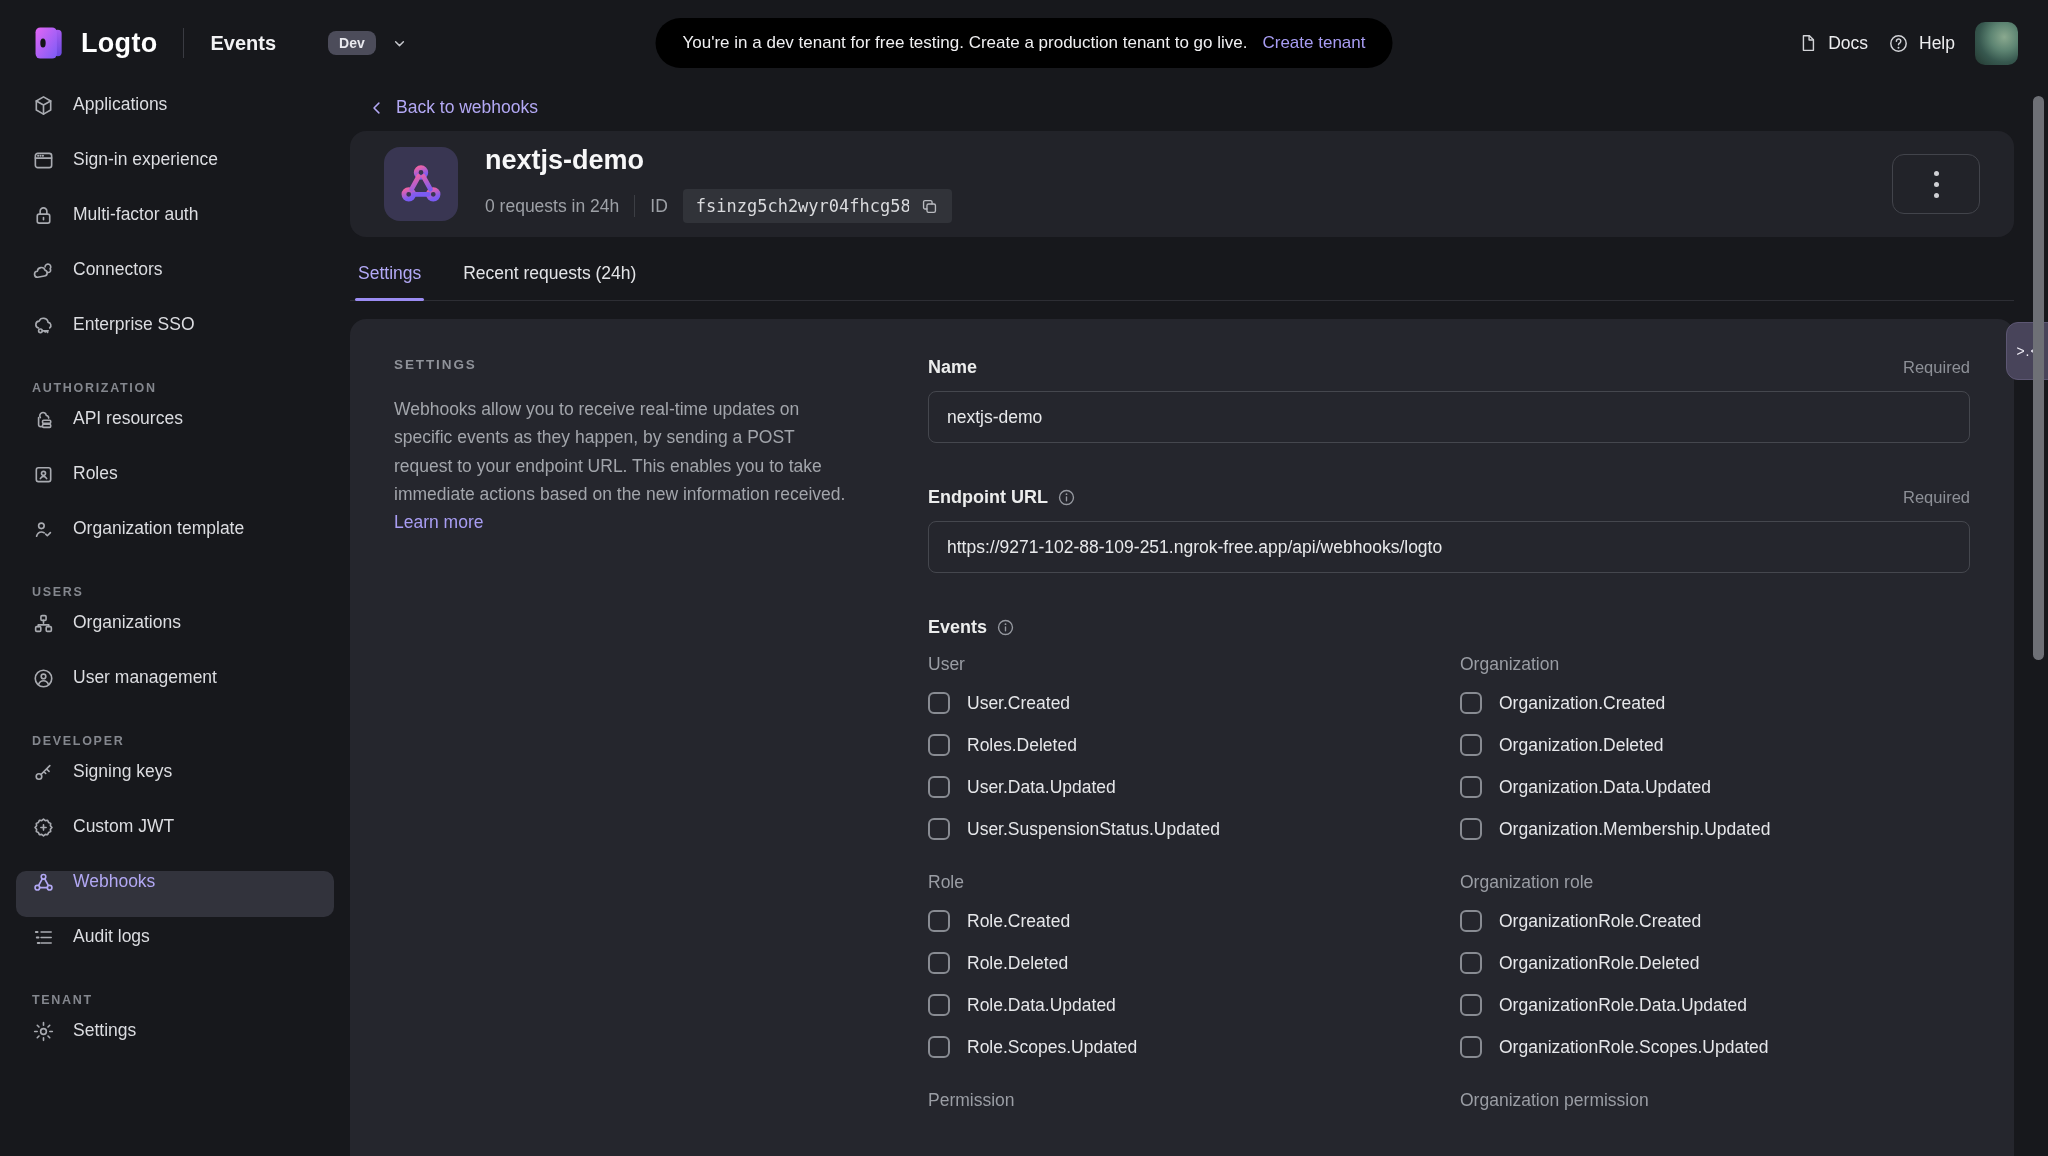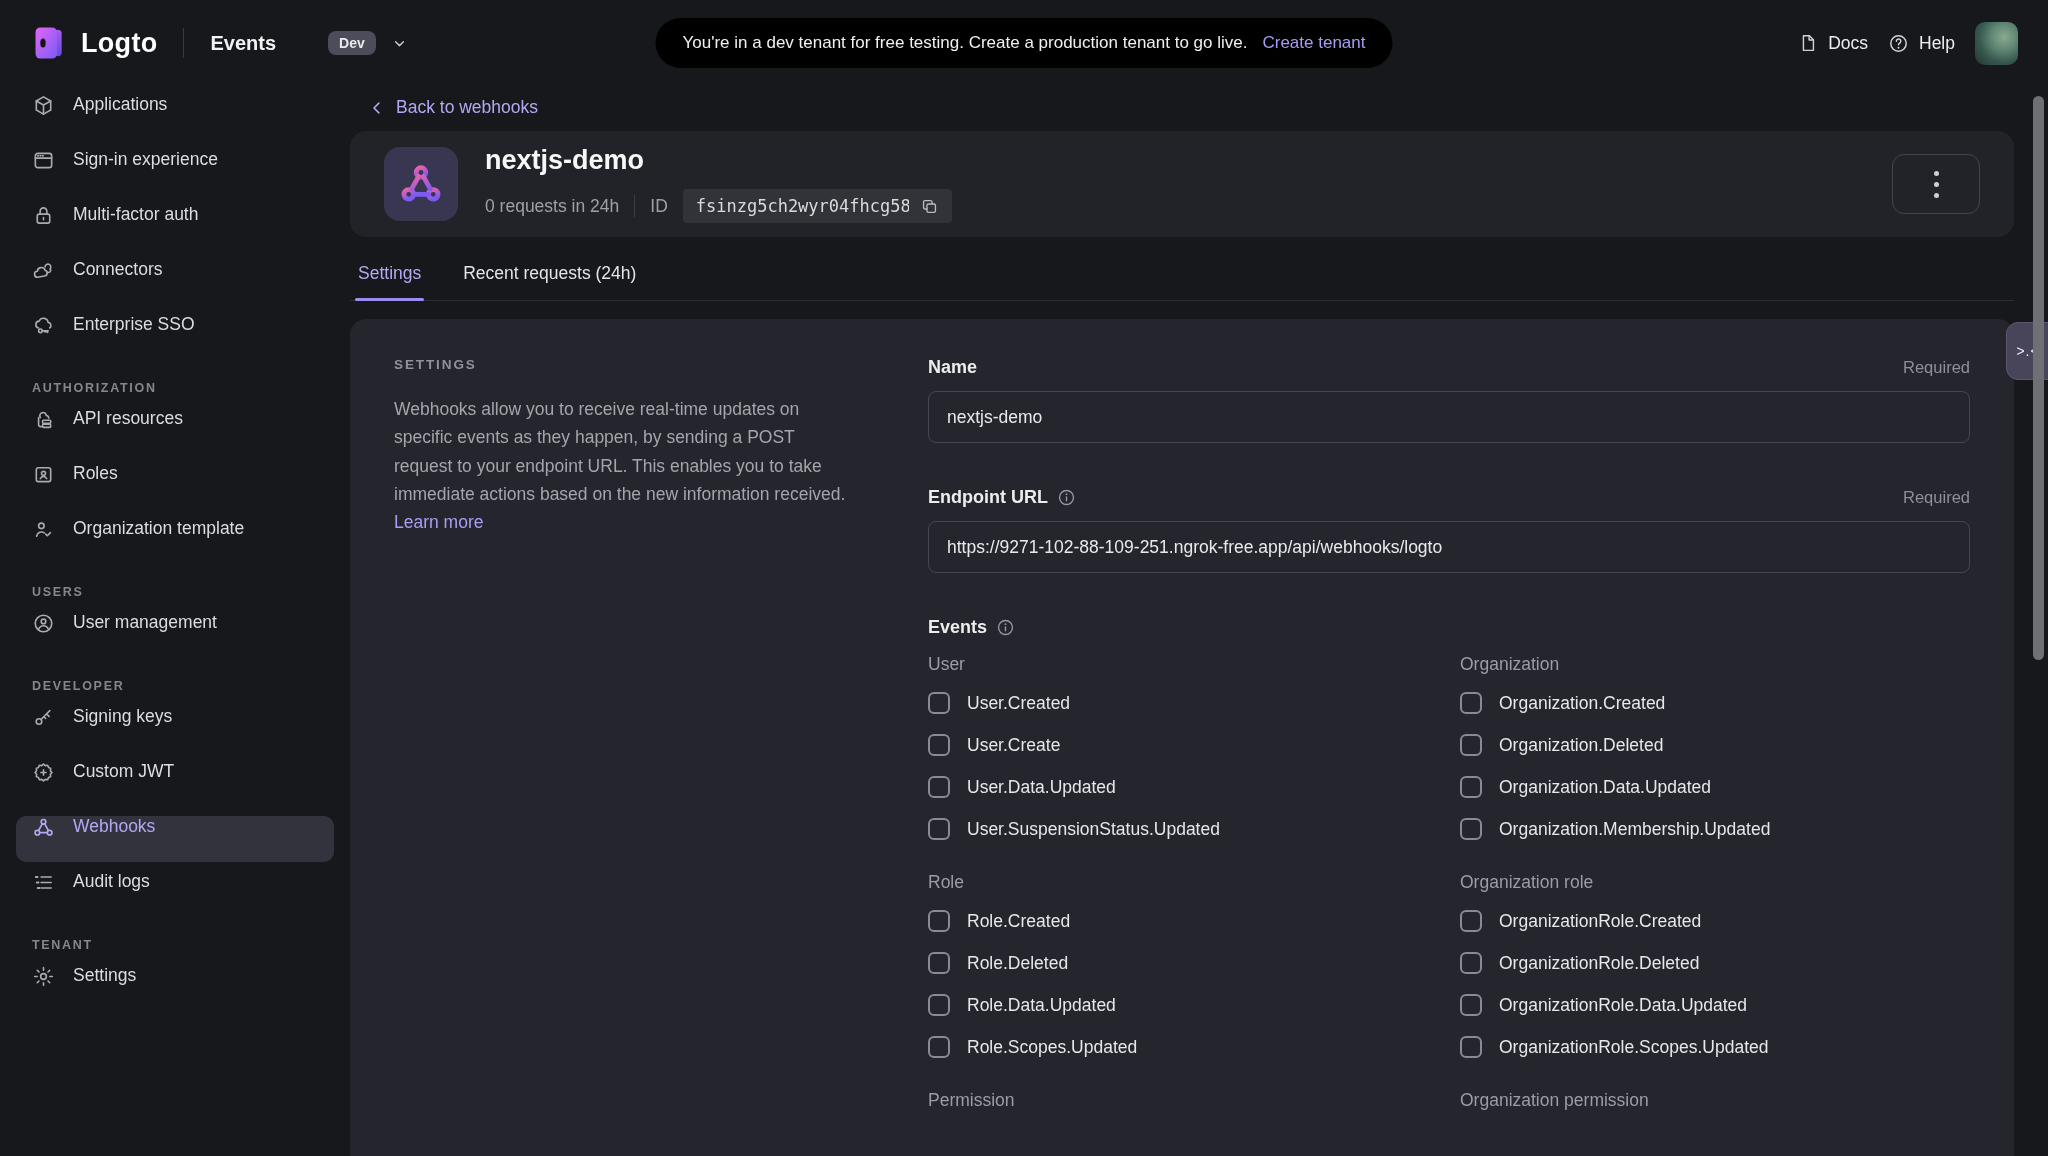--- a/index.html
+++ b/index.html
@@ -250,20 +250,31 @@
             <path d="M4.8 19c.8-2.9 2.6-4.4 5-4.4 1.1 0 2.1.3 3 .9"></path>
             <path d="M14.3 16.8l1.7 1.7 3.2-3.2"></path>
           </svg>
         </span>
         <span>Organization template</span>
       </div>
       <div class="side-header">USERS</div>
       <div class="sidebar-item">
         <span class="icon">
           <svg width="23" height="23" viewBox="0 0 24 24" fill="none" stroke="currentColor" stroke-width="1.7" stroke-linecap="round" stroke-linejoin="round">
+            <rect x="9.3" y="3.8" width="5.4" height="5" rx="1.2"></rect>
+            <rect x="3.8" y="15.2" width="5.4" height="5" rx="1.2"></rect>
+            <rect x="14.8" y="15.2" width="5.4" height="5" rx="1.2"></rect>
+            <path d="M12 8.8v3M6.5 15.2v-1.7h11v1.7"></path>
+          </svg>
+        </span>
+        <span>Organizations</span>
+      </div>
+      <div class="sidebar-item">
+        <span class="icon">
+          <svg width="23" height="23" viewBox="0 0 24 24" fill="none" stroke="currentColor" stroke-width="1.7" stroke-linecap="round" stroke-linejoin="round">
             <circle cx="12" cy="12" r="8.6"></circle>
             <circle cx="12" cy="9.9" r="2.4"></circle>
             <path d="M6.9 18c1-2.4 2.9-3.6 5.1-3.6s4.1 1.2 5.1 3.6"></path>
           </svg>
         </span>
         <span>User management</span>
       </div>
       <div class="side-header">DEVELOPER</div>
       <div class="sidebar-item">
         <span class="icon">
@@ -418,21 +429,21 @@
           </span>
           <div class="events-grid" id="events-grid">
               <div>
                 <div class="event-group-title">User</div>
                 <div class="event-row">
                   <span class="checkbox"></span>
                   <span class="event-name">User.Created</span>
                 </div>
                 <div class="event-row">
                   <span class="checkbox"></span>
-                  <span class="event-name">User.Create</span>
+                  <span class="event-name">Roles.Deleted</span>
                 </div>
                 <div class="event-row">
                   <span class="checkbox"></span>
                   <span class="event-name">User.Data.Updated</span>
                 </div>
                 <div class="event-row">
                   <span class="checkbox"></span>
                   <span class="event-name">User.SuspensionStatus.Updated</span>
                 </div>
               </div>

